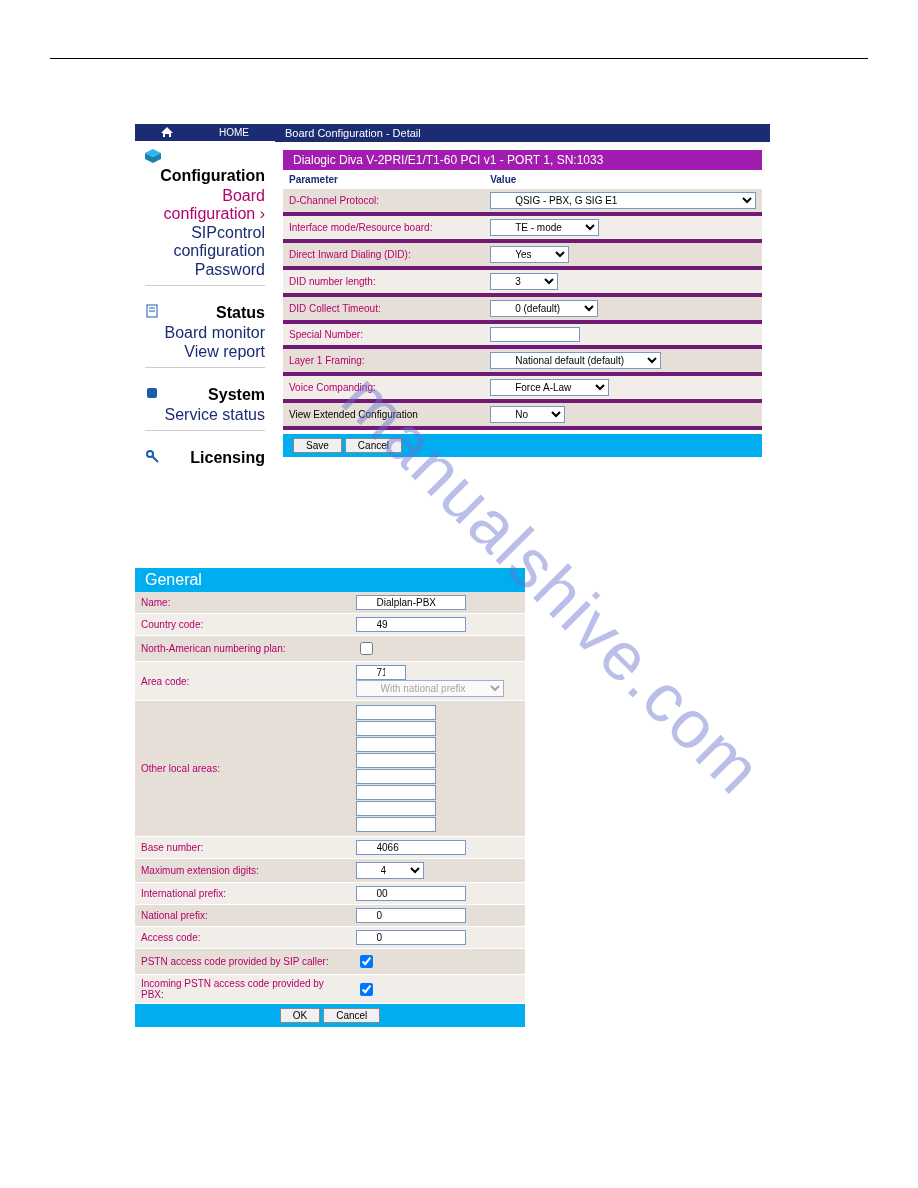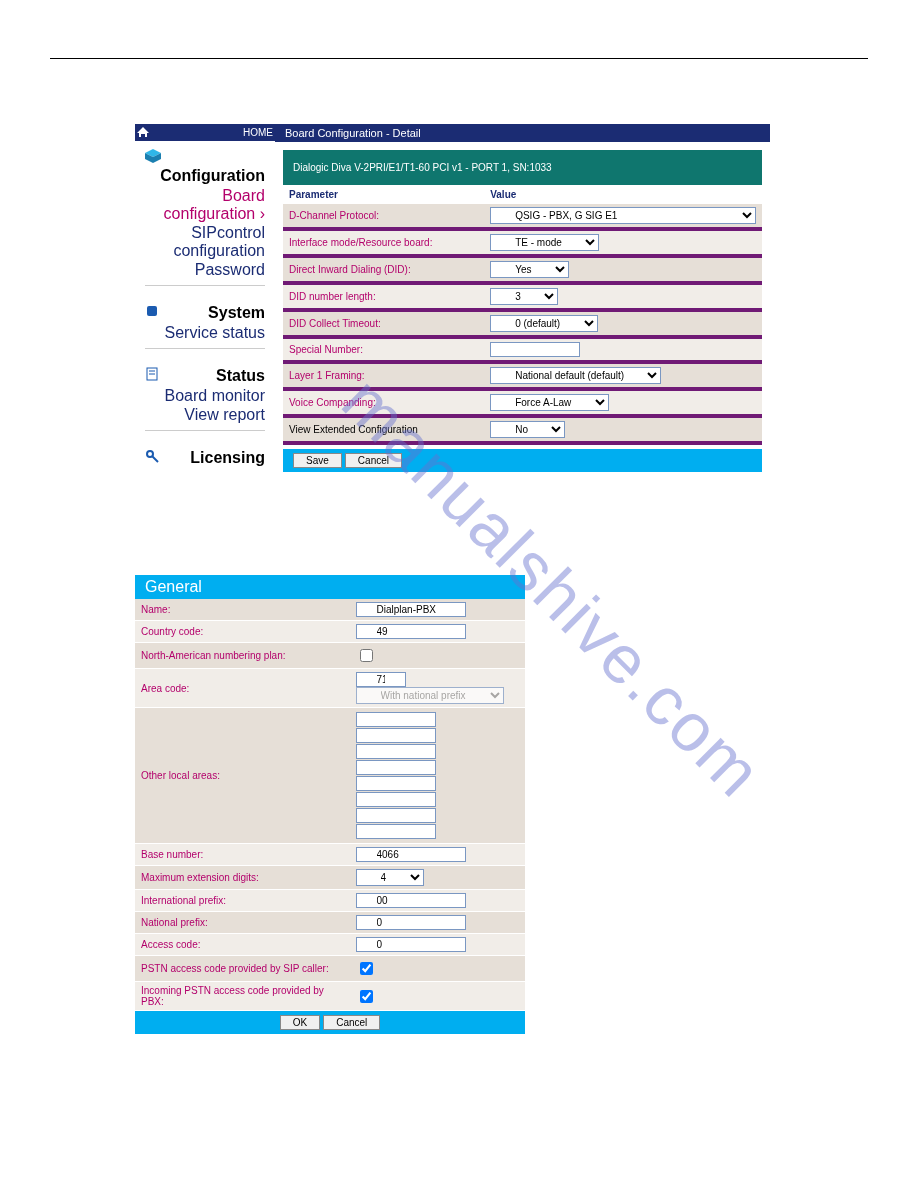--- a/index.html
+++ b/index.html
@@ -30,21 +30,21 @@
     width: 635px;
   }
   .sidebar {
     width: 140px;
     background: #fff;
   }
   .home-bar {
     background: #1b2c73;
     color: #fff;
     text-align: right;
-    padding: 3px 2px;
+    padding: 3px 26px;
     font-size: 10px;
   }
   .home-bar svg { vertical-align: middle; float: left; }
   .side-section {
     padding: 8px 10px 4px 10px;
     text-align: right;
     font-size: 16px;
   }
   .side-head {
     color: #000;
@@ -65,24 +65,24 @@
   }
   .title-bar {
     background: #1b2c73;
     color: #fff;
     padding: 3px 10px;
     font-weight: normal;
     font-size: 11px;
   }
   .main-inner { padding: 8px; }
   .sub-title {
-    background: #0f766e;
+    background: #a21caf;
     color: #fff;
-    padding: 12px 10px;
-    font-size: 10px;
+    padding: 3px 10px;
+    font-size: 12px;
   }
   table.cfg {
     width: 100%;
     border-collapse: collapse;
     font-size: 10px;
   }
   table.cfg th {
     text-align: left;
     color: #1b2c73;
     font-weight: bold;
@@ -189,39 +189,39 @@
           <div class="side-head">Configuration</div>
           <span class="side-link active">Board configuration ›</span>
           <span class="side-link">SIPcontrol configuration</span>
           <span class="side-link">Password</span>
           <div class="divider"></div>
         </div>
 
         <div class="side-section">
           <span class="side-icon">
             <svg width="14" height="14">
-                <rect x="2" y="2" width="10" height="10" fill="#1b5bb0" rx="2"></rect>
-              </svg>
-          </span>
-          <div class="side-head">System</div>
-          <span class="side-link">Service status</span>
+                <rect x="2" y="1" width="10" height="12" fill="#fff" stroke="#1b5bb0"></rect>
+                <line x1="4" y1="4" x2="10" y2="4" stroke="#1b5bb0"></line>
+                <line x1="4" y1="7" x2="10" y2="7" stroke="#1b5bb0"></line>
+              </svg>
+          </span>
+          <div class="side-head">Status</div>
+          <span class="side-link">Board monitor</span>
+          <span class="side-link">View report</span>
           <div class="divider"></div>
         </div>
 
         <div class="side-section">
           <span class="side-icon">
             <svg width="14" height="14">
-                <rect x="2" y="1" width="10" height="12" fill="#fff" stroke="#1b5bb0"></rect>
-                <line x1="4" y1="4" x2="10" y2="4" stroke="#1b5bb0"></line>
-                <line x1="4" y1="7" x2="10" y2="7" stroke="#1b5bb0"></line>
-              </svg>
-          </span>
-          <div class="side-head">Status</div>
-          <span class="side-link">Board monitor</span>
-          <span class="side-link">View report</span>
+                <rect x="2" y="2" width="10" height="10" fill="#1b5bb0" rx="2"></rect>
+              </svg>
+          </span>
+          <div class="side-head">System</div>
+          <span class="side-link">Service status</span>
           <div class="divider"></div>
         </div>
 
         <div class="side-section">
           <span class="side-icon">
             <svg width="14" height="14">
                 <circle cx="5" cy="5" r="3" fill="none" stroke="#1b5bb0" stroke-width="2"></circle>
                 <line x1="7" y1="7" x2="13" y2="13" stroke="#1b5bb0" stroke-width="2"></line>
               </svg>
           </span>

